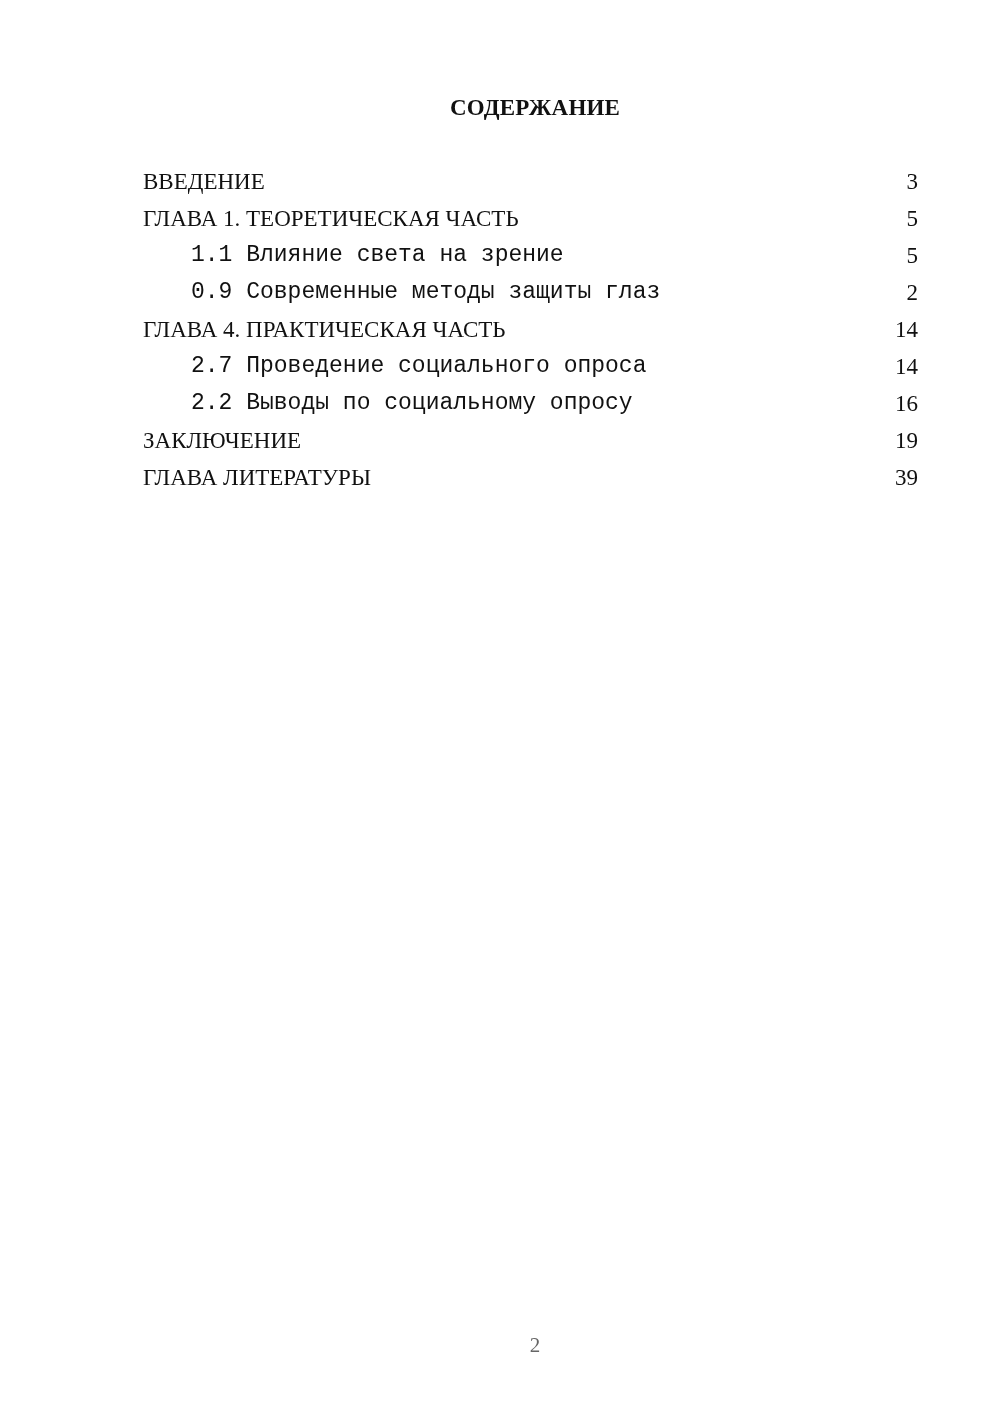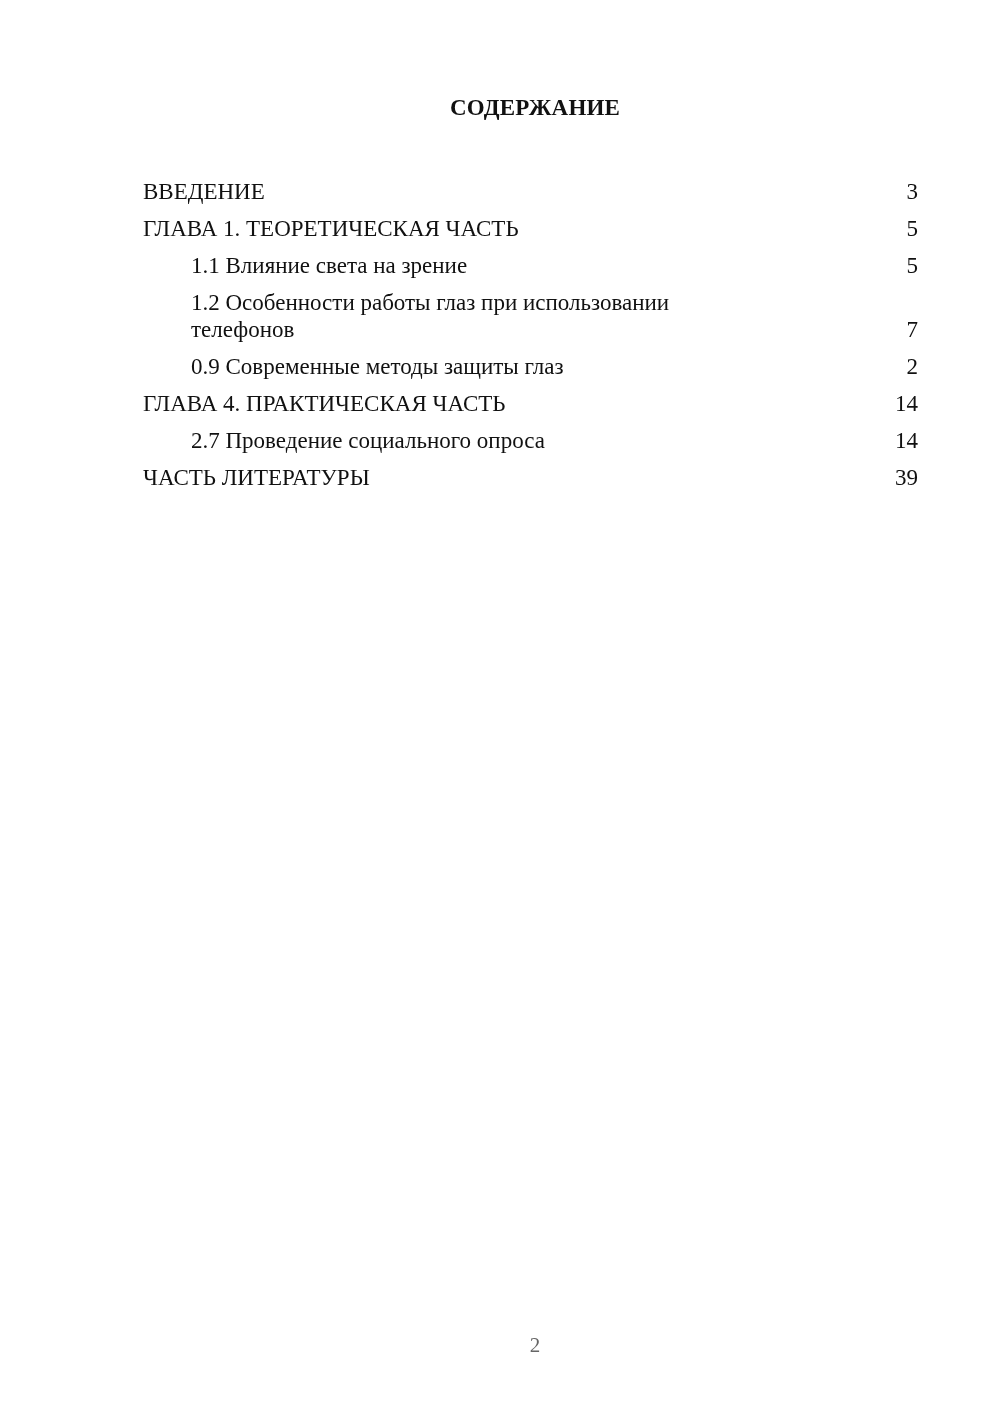--- a/index.html
+++ b/index.html
@@ -1,23 +1,23 @@
 <!DOCTYPE html>
 <html><head>
 <meta charset="utf-8">
 <style>
   html, body { margin: 0; padding: 0; background: #ffffff; }
   body { width: 1000px; height: 1414px; position: relative; overflow: hidden;
          font-family: "Liberation Serif", "DejaVu Serif", serif; color: #111; }
   .title { position: absolute; top: 95px; left: 0; width: 1070px; text-align: center;
            font-weight: bold; font-size: 23px; letter-spacing: 0.2px; }
-  .toc { position: absolute; top: 178px; left: 143px; width: 775px; }
+  .toc { position: absolute; top: 168px; left: 143px; width: 775px; }
   .row { position: relative; font-size: 23px; line-height: 27px; margin-bottom: 10px; }
   .row .label { display: block; padding-right: 60px; }
-  .row.sub .label { padding-left: 48px; }
+  .row.sub .label { padding-left: 48px; font-family: Liberation Mono, monospace; }
   .row .page { position: absolute; right: 0; bottom: 0; }
   .row.wrap { line-height: 27px; }
   .footer { position: absolute; top: 1333px; left: 0; width: 1070px; text-align: center;
             font-size: 21px; color: #666; }
 </style>
 </head>
 <body>
 
 <div class="title">СОДЕРЖАНИЕ</div>
 
@@ -27,35 +27,39 @@
     <span class="page">3</span>
   </div>
   <div class="row">
     <span class="label">ГЛАВА 1. ТЕОРЕТИЧЕСКАЯ ЧАСТЬ</span>
     <span class="page">5</span>
   </div>
   <div class="row sub">
     <span class="label">1.1 Влияние света на зрение</span>
     <span class="page">5</span>
   </div>
-  <div class="row sub wrap">
-    <span class="label" style="padding-right:200px">1.2 Особенности работы глаз при использовании телефонов</span>
-    <span class="page">7</span>
-  </div>
   <div class="row sub">
     <span class="label">0.9 Современные методы защиты глаз</span>
     <span class="page">2</span>
   </div>
   <div class="row">
     <span class="label">ГЛАВА 4. ПРАКТИЧЕСКАЯ ЧАСТЬ</span>
     <span class="page">14</span>
   </div>
   <div class="row sub">
     <span class="label">2.7 Проведение социального опроса</span>
     <span class="page">14</span>
   </div>
+  <div class="row sub">
+    <span class="label">2.2 Выводы по социальному опросу</span>
+    <span class="page">16</span>
+  </div>
   <div class="row">
-    <span class="label">ЧАСТЬ ЛИТЕРАТУРЫ</span>
+    <span class="label">ЗАКЛЮЧЕНИЕ</span>
+    <span class="page">19</span>
+  </div>
+  <div class="row">
+    <span class="label">ГЛАВА ЛИТЕРАТУРЫ</span>
     <span class="page">39</span>
   </div>
 </div>
 
 <div class="footer">2</div>
 
 </body></html>

